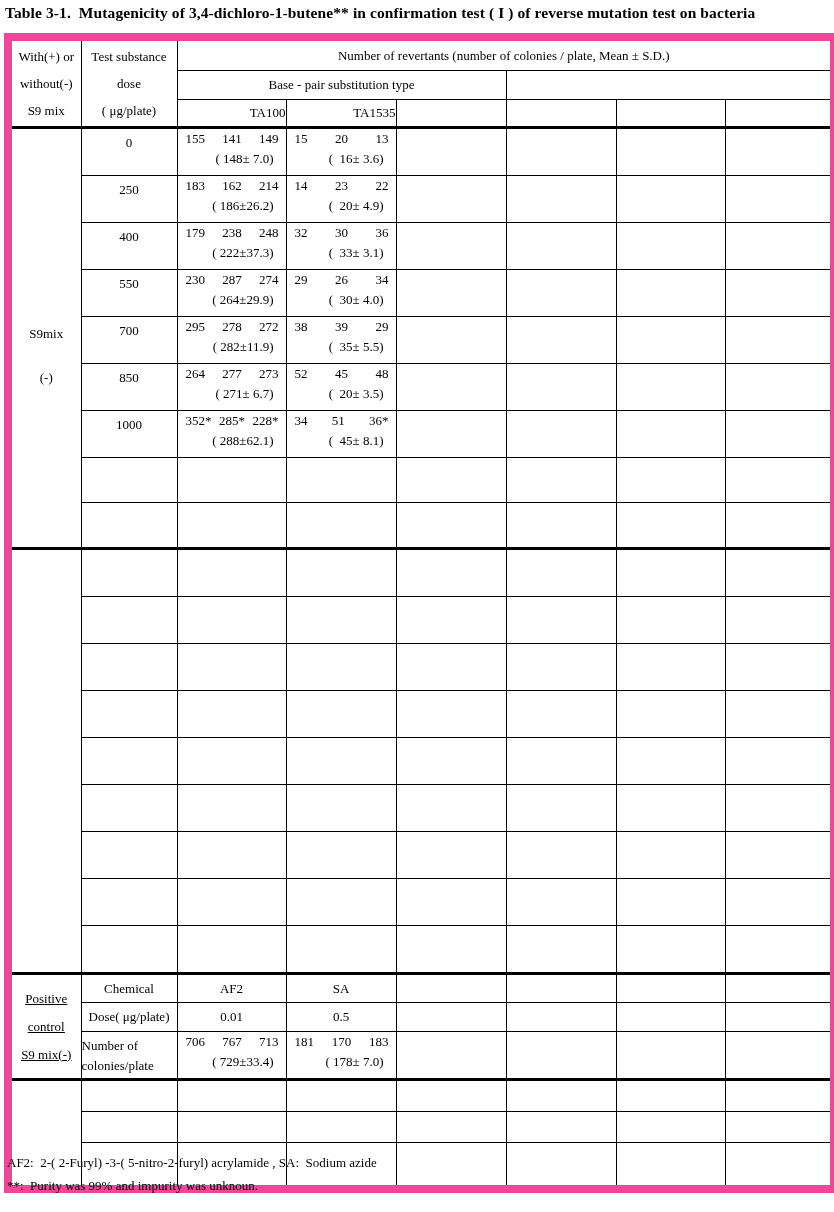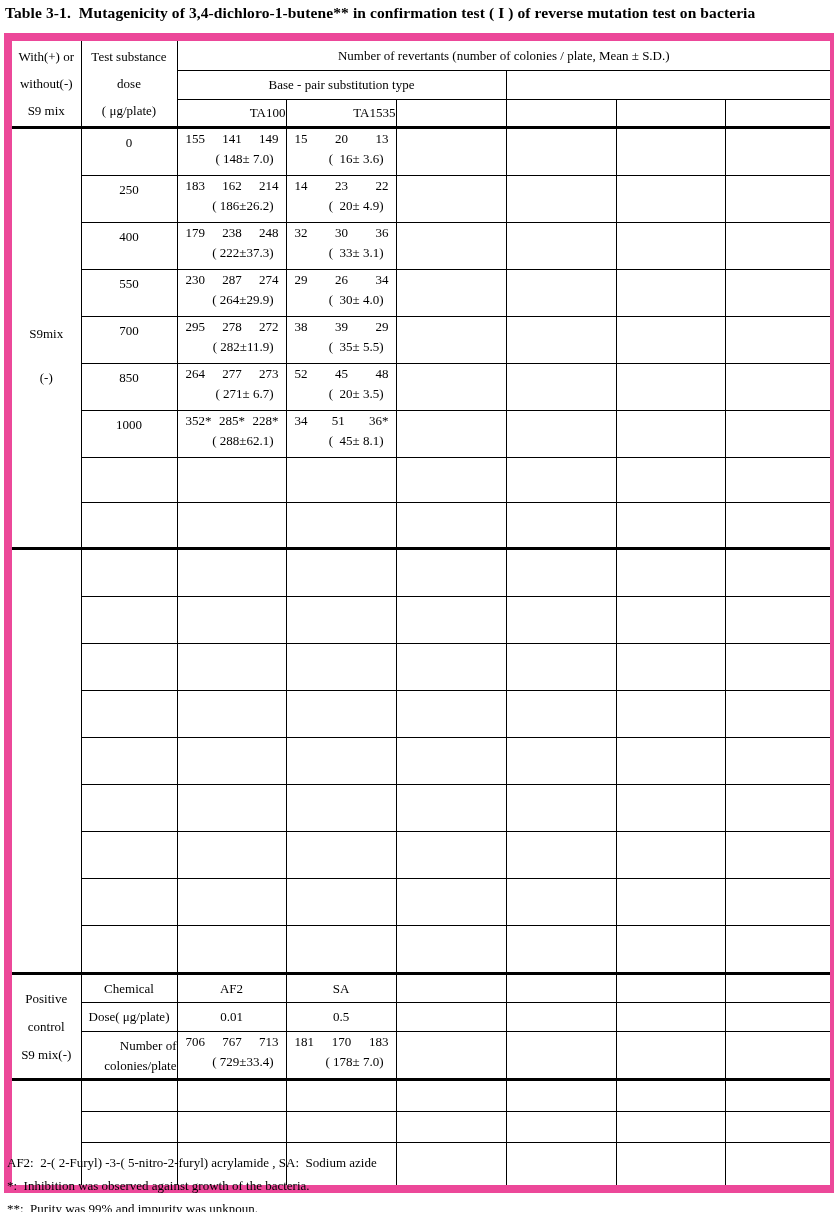--- a/index.html
+++ b/index.html
@@ -35,27 +35,27 @@
   tr.pr3 > td { height:46px; }
   tr.br1 > td { height:30px; }
   tr.br2 > td { height:30px; }
   tr.br3 > td { height:42px; }
   
   td.c { text-align:center; }
   .ml3 div { line-height:27px; text-align:center; white-space:pre; }
   .s1wrap { padding-top:35px; }
   .s1wrap div { line-height:44px; text-align:center; }
   .poslab { vertical-align:top; }
-  .poslab div { line-height:28px; text-align:center; padding-top:0px; }
+  .poslab div { line-height:28px; text-align:center; padding-top:0px;text-decoration:underline; }
   td.ds { text-align:center; vertical-align:top; }
   td.ds span { display:inline-block; line-height:20px; padding-top:4px; }
   td.vc { vertical-align:top; }
   .vr { display:flex; justify-content:space-between; padding:0 7px 0 8px; line-height:20px; }
   .mn { text-align:right; padding-right:12px; white-space:pre; line-height:20px; }
-  .twoln div { line-height:19px; text-align:right; padding-top:1px; }
+  .twoln div { line-height:19px; text-align:left; padding-top:1px; }
   .footnotes { position:absolute; left:7px; top:1151px; font-size:13px; }
   .footnotes div { line-height:23px; white-space:pre; }
 </style>
 </head>
 <body>
 
 <div class="page">
 
   <div class="title">Table 3-1.  Mutagenicity of 3,4-dichloro-1-butene** in confirmation test ( I ) of reverse mutation test on bacteria</div>
 
@@ -451,17 +451,16 @@
           <td></td>
           <td></td>
           <td></td>
           <td></td>
     </tr>
   </tbody>
     </table>
 
   <div class="footnotes">
     <div>AF2:  2-( 2-Furyl) -3-( 5-nitro-2-furyl) acrylamide , SA:  Sodium azide</div>
-    <div>*:  Inhibition was observed against growth of the bacteria.</div>
     <div>**:  Purity was 99% and impurity was unknoun.</div>
   </div>
 
 </div>
 
 </body></html>

